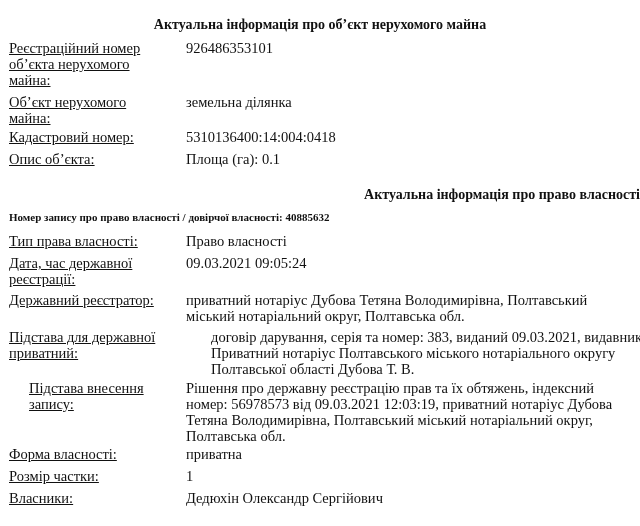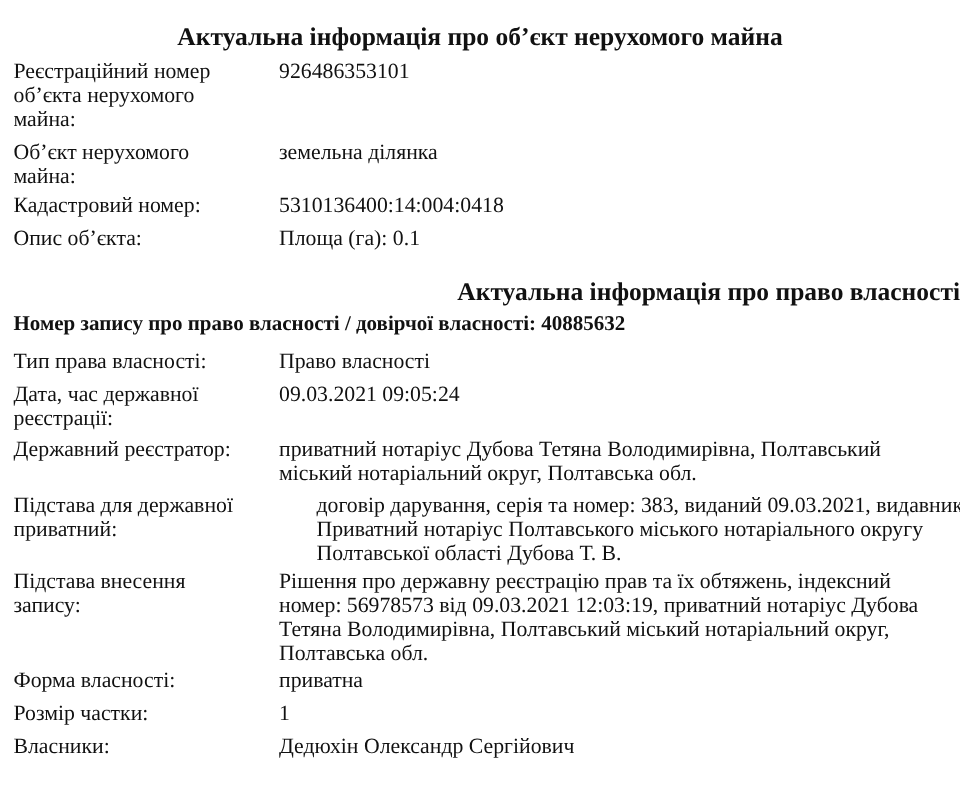--- a/index.html
+++ b/index.html
@@ -4,27 +4,27 @@
 <style>
   html, body { margin: 0; padding: 0; background: #ffffff; }
   body {
     width: 640px; height: 526px; overflow: hidden; position: relative;
     font-family: "Liberation Serif", "DejaVu Serif", serif;
     color: #111111; font-size: 14.5px; line-height: 16px;
   }
   .doc { position: absolute; left: 0; top: 0; width: 640px; }
   .heading {
     position: absolute; left: 0; width: 640px; text-align: center;
-    font-weight: bold; font-size: 17px;
+    font-weight: bold; font-size: 14px;
   }
   .subheading {
-    position: absolute; left: 9px; font-weight: bold; font-size: 14px;
+    position: absolute; left: 9px; font-weight: bold; font-size: 11px;
   }
   .row { position: absolute; left: 0; width: 640px; }
-  .label { position: absolute; left: 9px; width: 165px; }
+  .label { position: absolute; left: 9px; width: 165px; text-decoration: underline; }
   .value { position: absolute; left: 186px; width: 450px; }
 </style>
 </head>
 <body>
 
 <div class="doc">
 
   <div class="heading" style="top:17px;">Актуальна інформація про об’єкт нерухомого майна</div>
 
   <div class="row" style="top:40px;">
@@ -65,21 +65,21 @@
     <div class="label">Державний реєстратор:</div>
     <div class="value" style="width:445px;">приватний нотаріус Дубова Тетяна Володимирівна, Полтавський міський нотаріальний округ, Полтавська обл.</div>
   </div>
 
   <div class="row" style="top:329px;">
     <div class="label" style="width:160px;">Підстава для державної приватний:</div>
     <div class="value" style="width:452px;margin-left:25px;">договір дарування, серія та номер: 383, виданий 09.03.2021, видавник: Приватний нотаріус Полтавського міського нотаріального округу Полтавської області Дубова Т. В.</div>
   </div>
 
   <div class="row" style="top:380px;">
-    <div class="label" style="width:140px;">Підстава внесення запису:</div>
+    <div class="label" style="width:140px;margin-left:20px;">Підстава внесення запису:</div>
     <div class="value" style="width:452px;">Рішення про державну реєстрацію прав та їх обтяжень, індексний номер: 56978573 від 09.03.2021 12:03:19, приватний нотаріус Дубова Тетяна Володимирівна, Полтавський міський нотаріальний округ, Полтавська обл.</div>
   </div>
 
   <div class="row" style="top:446px;">
     <div class="label">Форма власності:</div>
     <div class="value">приватна</div>
   </div>
 
   <div class="row" style="top:468px;">
     <div class="label">Розмір частки:</div>

